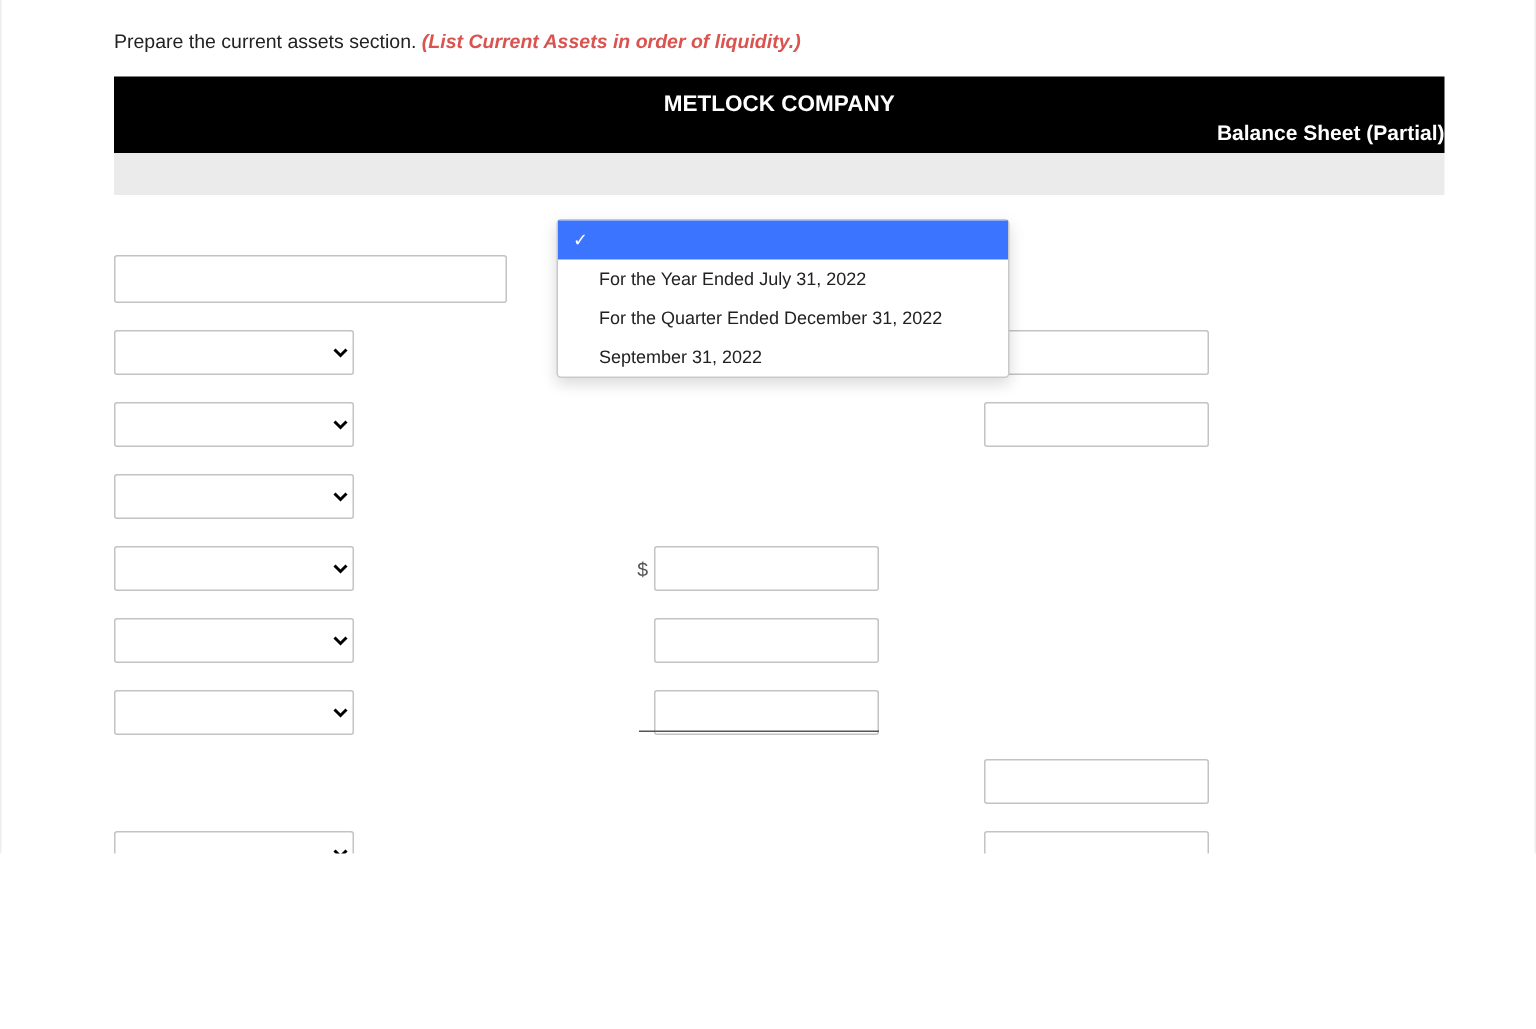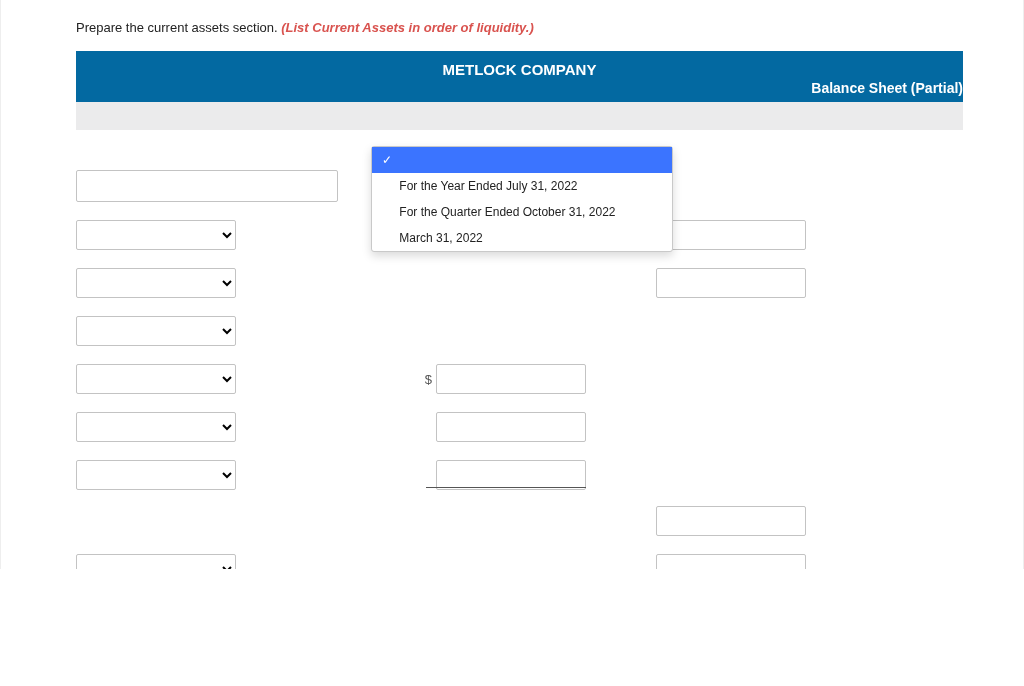--- a/index.html
+++ b/index.html
@@ -20,21 +20,21 @@
   }
   .prompt {
     margin-bottom: 16px;
   }
   .prompt .hint {
     color: #d9534f;
     font-style: italic;
     font-weight: bold;
   }
   .sheet-header {
-    background: #0369a1;
+    background: #000000;
     color: #fff;
     text-align: center;
     padding: 10px 0 6px;
     font-weight: bold;
     position: relative;
   }
   .sheet-header .title { font-size: 15px; }
   .sheet-header .subtitle { font-size: 14px; margin-top: 2px; text-align: right; }
   .grey-band {
     background: #e4e4e6;
@@ -151,25 +151,25 @@
       <div class="opt selected">
         <span class="check">✓</span>
         <span></span>
       </div>
       <div class="opt">
         <span class="check"></span>
         <span>For the Year Ended July 31, 2022</span>
       </div>
       <div class="opt">
         <span class="check"></span>
-        <span>For the Quarter Ended October 31, 2022</span>
+        <span>For the Quarter Ended December 31, 2022</span>
       </div>
       <div class="opt">
         <span class="check"></span>
-        <span>March 31, 2022</span>
+        <span>September 31, 2022</span>
       </div>
     </div>
   </div>
 
   <div class="worksheet">
 
     <div class="row">
       <div class="col-label">
         <div class="heading-input"></div>
       </div>

